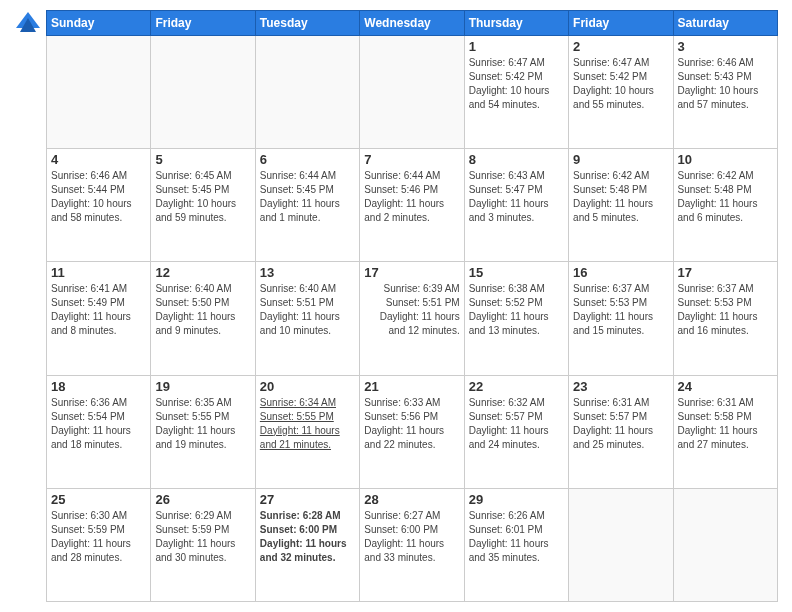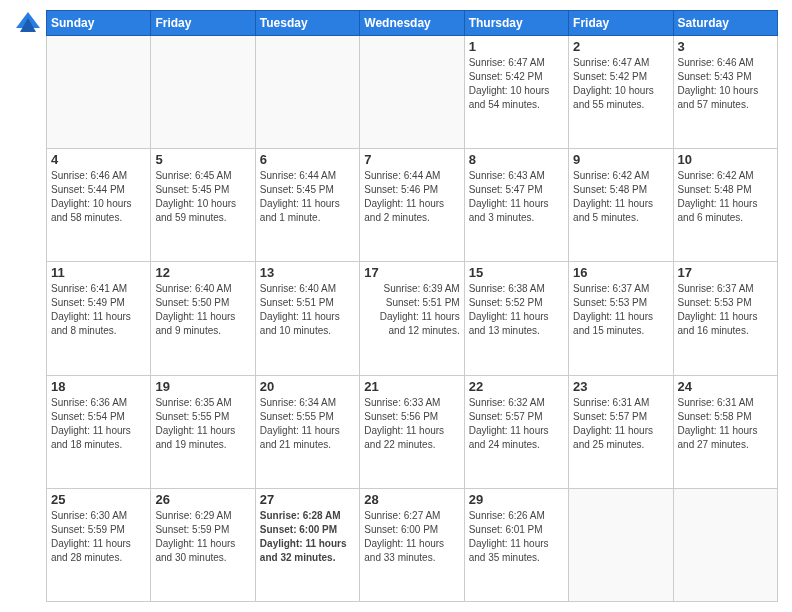--- a/index.html
+++ b/index.html
@@ -273,21 +273,21 @@
           </td>
           <td>
             <span class="day-number">19</span>
             <div class="day-info" style="white-space: pre-line;">Sunrise: 6:35 AM
 Sunset: 5:55 PM
 Daylight: 11 hours
 and 19 minutes.</div>
           </td>
           <td>
             <span class="day-number">20</span>
-            <div class="day-info" style="white-space: pre-line;">Sunrise: 6:34 AM
+            <div class="day-info" style="white-space: pre-line; text-decoration: underline;">Sunrise: 6:34 AM
 Sunset: 5:55 PM
 Daylight: 11 hours
 and 21 minutes.</div>
           </td>
           <td>
             <span class="day-number">21</span>
             <div class="day-info" style="white-space: pre-line;">Sunrise: 6:33 AM
 Sunset: 5:56 PM
 Daylight: 11 hours
 and 22 minutes.</div>

